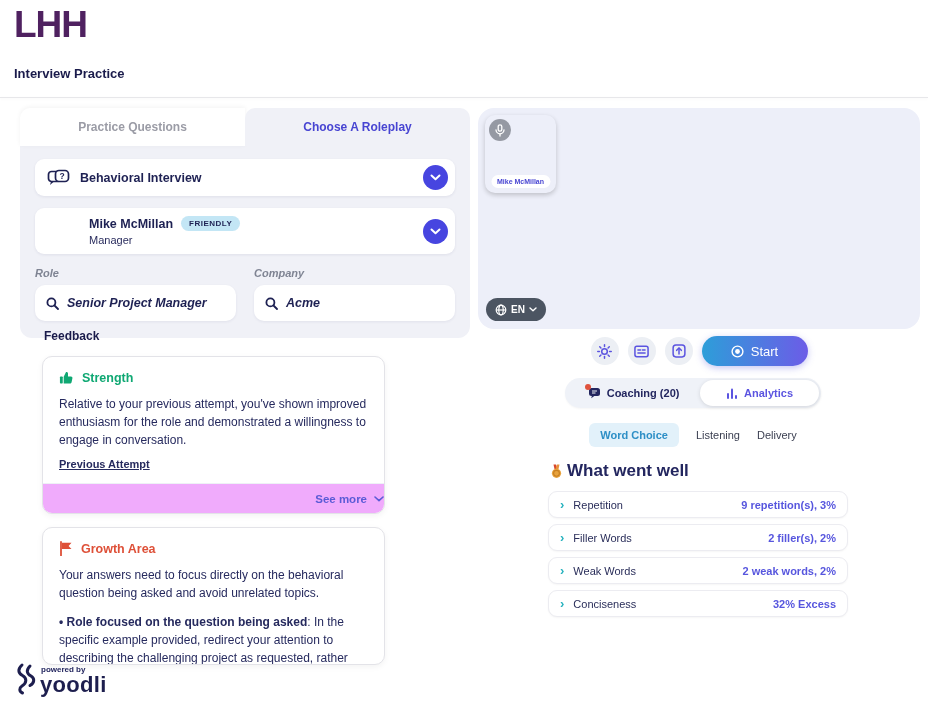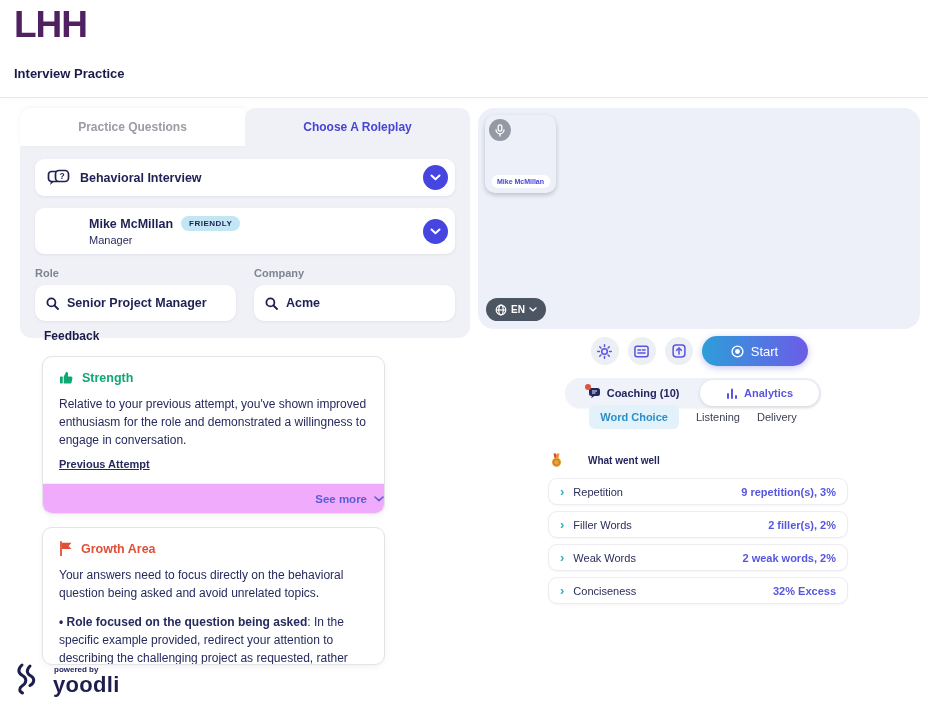--- a/index.html
+++ b/index.html
@@ -36,21 +36,21 @@
               display:flex; align-items:center; justify-content:center; cursor:pointer; flex:none; }
   .avatar { width:32px; height:32px; border-radius:50%; overflow:hidden; flex:none; }
   .persona-info { margin-left:10px; }
   .persona-top { display:flex; align-items:center; gap:8px; }
   .persona-name { font-size:12.5px; font-weight:700; color:#1E2153; }
   .badge { background:#C3E6F5; color:#1E2153; font-size:8px; font-weight:700; letter-spacing:.5px;
            padding:3px 8px; border-radius:9px; }
   .persona-sub { font-size:11px; color:#2A2D5E; margin-top:3px; }
 
   .fields-row { display:flex; gap:18px; margin-top:13px; }
-  .field { flex:1; }
+  .field { flex:1;font-style:italic; }
   .field-label { font-size:11px; font-weight:600; color:#7F8493; margin-bottom:6px; }
   .search-input { height:36px; background:#fff; border-radius:10px; box-shadow:0 1px 3px rgba(30,30,80,.07);
                   display:flex; align-items:center; gap:8px; padding:0 11px; font-size:12.5px;
                   font-weight:700; color:#1E2153; cursor:text; }
 
   
   .feedback-section { position:absolute; left:42px; top:329px; width:343px; }
   .feedback-heading { font-size:12px; font-weight:700; color:#1A1B4B; margin-bottom:13px; margin-left:2px; }
   .fb-card { background:#fff; border:1px solid #E3E3E8; border-radius:10px;
              box-shadow:0 2px 6px rgba(0,0,0,.05); overflow:hidden; }
@@ -114,40 +114,40 @@
   
   .seg-control { position:absolute; left:565px; top:378px; width:256px; height:30px; background:#EFF2F8;
                  border-radius:16px; display:flex; padding:2px; box-shadow:0 1px 2px rgba(0,0,0,.04); }
   .seg { display:flex; align-items:center; justify-content:center; gap:6px; cursor:pointer; }
   .seg-coaching { flex:1.12; color:#23265F; font-size:11px; font-weight:600; }
   .seg-analytics { flex:1; background:#fff; border-radius:14px; color:#5B54E0; font-size:11px;
                    font-weight:700; box-shadow:0 1px 4px rgba(0,0,0,.12); }
   .coach-ico-wrap { position:relative; display:flex; }
   .red-dot { position:absolute; left:-3px; top:-3px; width:6px; height:6px; border-radius:50%; background:#E0533D; }
 
-  .subtabs { position:absolute; left:565px; top:404px; width:256px; height:26px; display:flex;
+  .subtabs { position:absolute; left:565px; top:422px; width:256px; height:26px; display:flex;
              align-items:center; justify-content:center; gap:17px; }
   .subtab { font-size:11px; color:#3A3E50; font-weight:500; cursor:pointer; }
   .subtab-active { background:#E2F1FA; color:#2D8FC6; font-weight:700; padding:6px 11px; border-radius:6px; }
 
   
   .analytics-lists { position:absolute; left:548px; top:453px; width:300px; }
-  .list-header { display:flex; align-items:center; gap:25px; font-size:10px; font-weight:700;
-                 color:#23265F; margin:0 0 10px 2px; }
+  .list-header { display:flex; align-items:center; gap:4px; font-size:17px; font-weight:700;
+                 color:#23265F; margin:8px 0 10px 2px; }
   .list-header.second { margin-top:17px; }
   .coach-row { height:27px; background:#fff; border:1px solid #ECECF1; border-radius:9px;
                box-shadow:0 1px 2px rgba(0,0,0,.04); margin-bottom:6px; display:flex;
                align-items:center; padding:0 11px; cursor:pointer; }
   .row-chevron { color:#27B2BE; font-size:13px; font-weight:700; margin-right:9px; line-height:1; }
   .row-chevron::before { content:"›"; }
   .row-label { font-size:11px; color:#2A2E5A; font-weight:500; }
   .row-value { margin-left:auto; font-size:11px; font-weight:700; color:#5756DE; }
 
   
-  .footer-brand { position:absolute; left:14px; top:662px; display:flex; align-items:flex-end; gap:15px; }
+  .footer-brand { position:absolute; left:14px; top:662px; display:flex; align-items:flex-end; gap:2px; }
   .brand-text { display:flex; flex-direction:column; }
   .powered-by { font-size:8px; font-weight:600; color:#23265F; margin-bottom:1px; margin-left:1px; }
   .brand-name { font-size:22px; font-weight:700; color:#1D1E4E; letter-spacing:.3px; line-height:.95; }
 </style>
 </head>
 <body>
 
 <div class="logo">LHH</div>
 <div class="page-title">Interview Practice</div>
 <div class="top-divider"></div>
@@ -330,21 +330,21 @@
   <div class="seg seg-coaching">
     <span class="coach-ico-wrap">
       <svg width="13" height="12" viewBox="0 0 13 12">
         <rect x="1" y="1" width="11" height="8" rx="2.5" fill="#23265F"></rect>
         <path d="M4 8.5 L3.2 11.2 L7 8.5" fill="#23265F"></path>
         <line x1="4" y1="4" x2="9" y2="4" stroke="#EFF2F8" stroke-width="1"></line>
         <line x1="4" y1="6" x2="7.5" y2="6" stroke="#EFF2F8" stroke-width="1"></line>
       </svg>
       <span class="red-dot"></span>
     </span>
-    <span>Coaching (10)</span>
+    <span>Coaching (20)</span>
   </div>
   <div class="seg seg-analytics">
     <svg width="12" height="11" viewBox="0 0 12 11">
       <line x1="2" y1="10" x2="2" y2="6" stroke="#5B54E0" stroke-width="2" stroke-linecap="round"></line>
       <line x1="6" y1="10" x2="6" y2="1.5" stroke="#5B54E0" stroke-width="2" stroke-linecap="round"></line>
       <line x1="10" y1="10" x2="10" y2="8" stroke="#5B54E0" stroke-width="2" stroke-linecap="round"></line>
     </svg>
     <span>Analytics</span>
   </div>
 </div>

